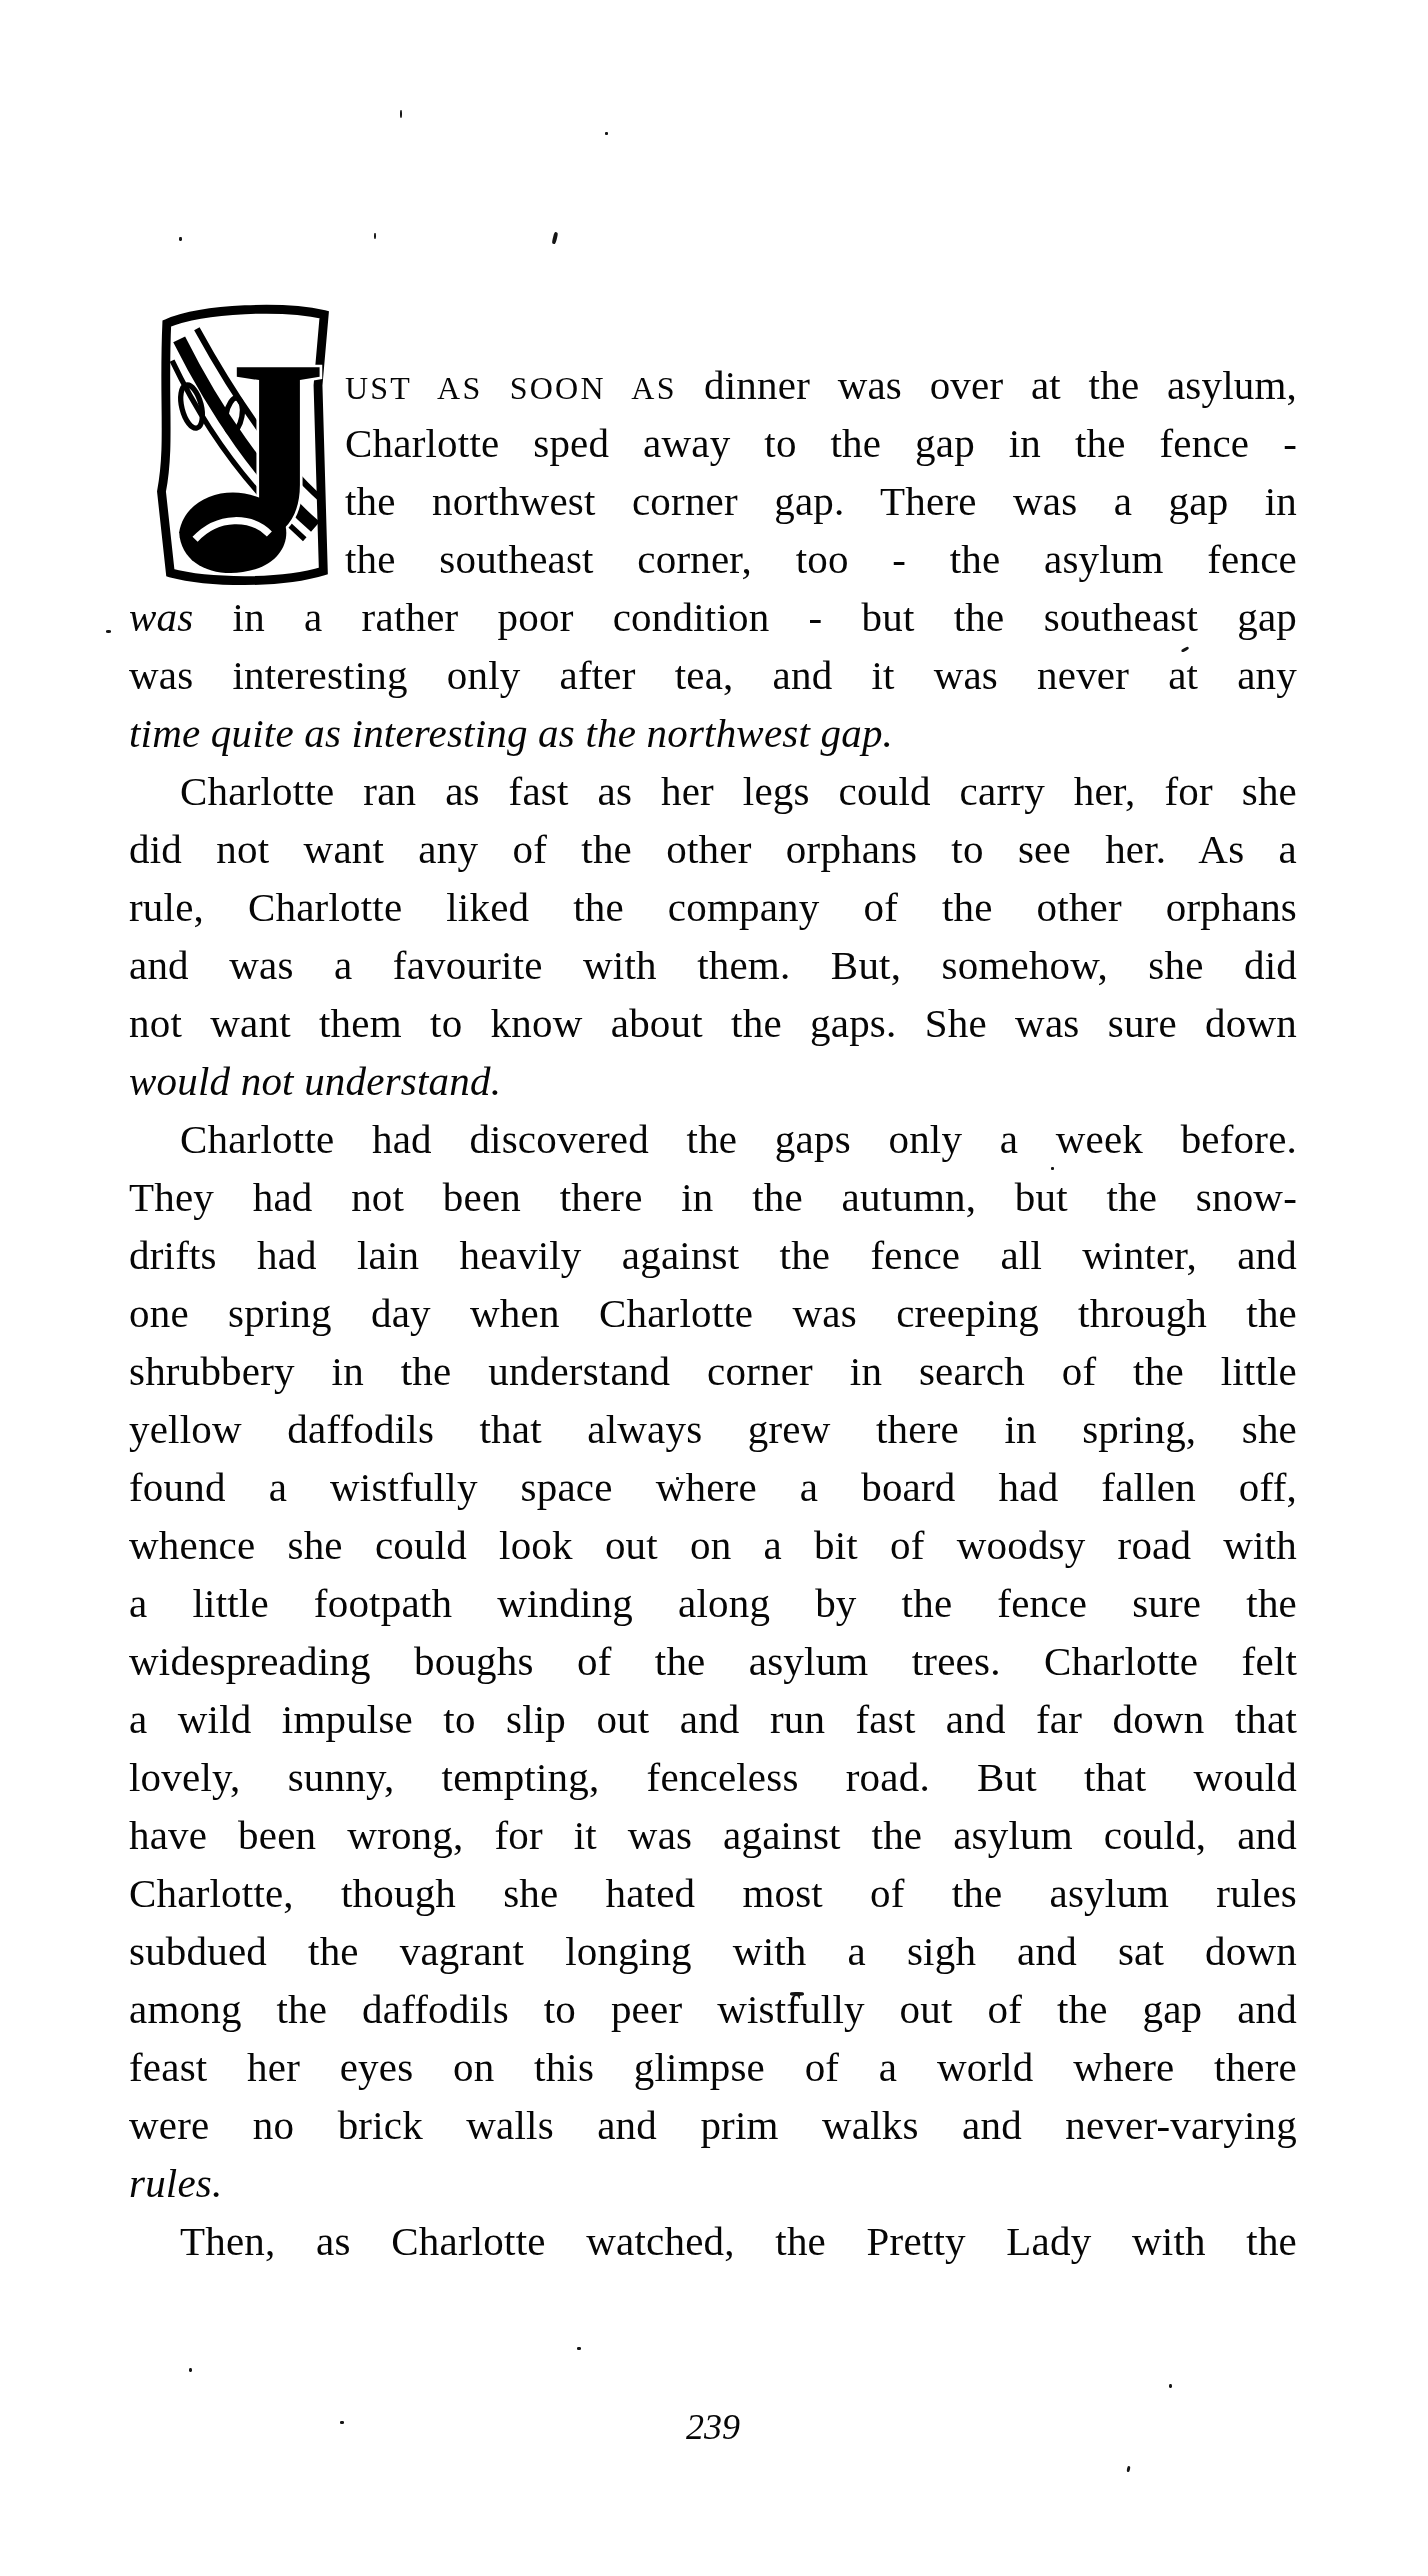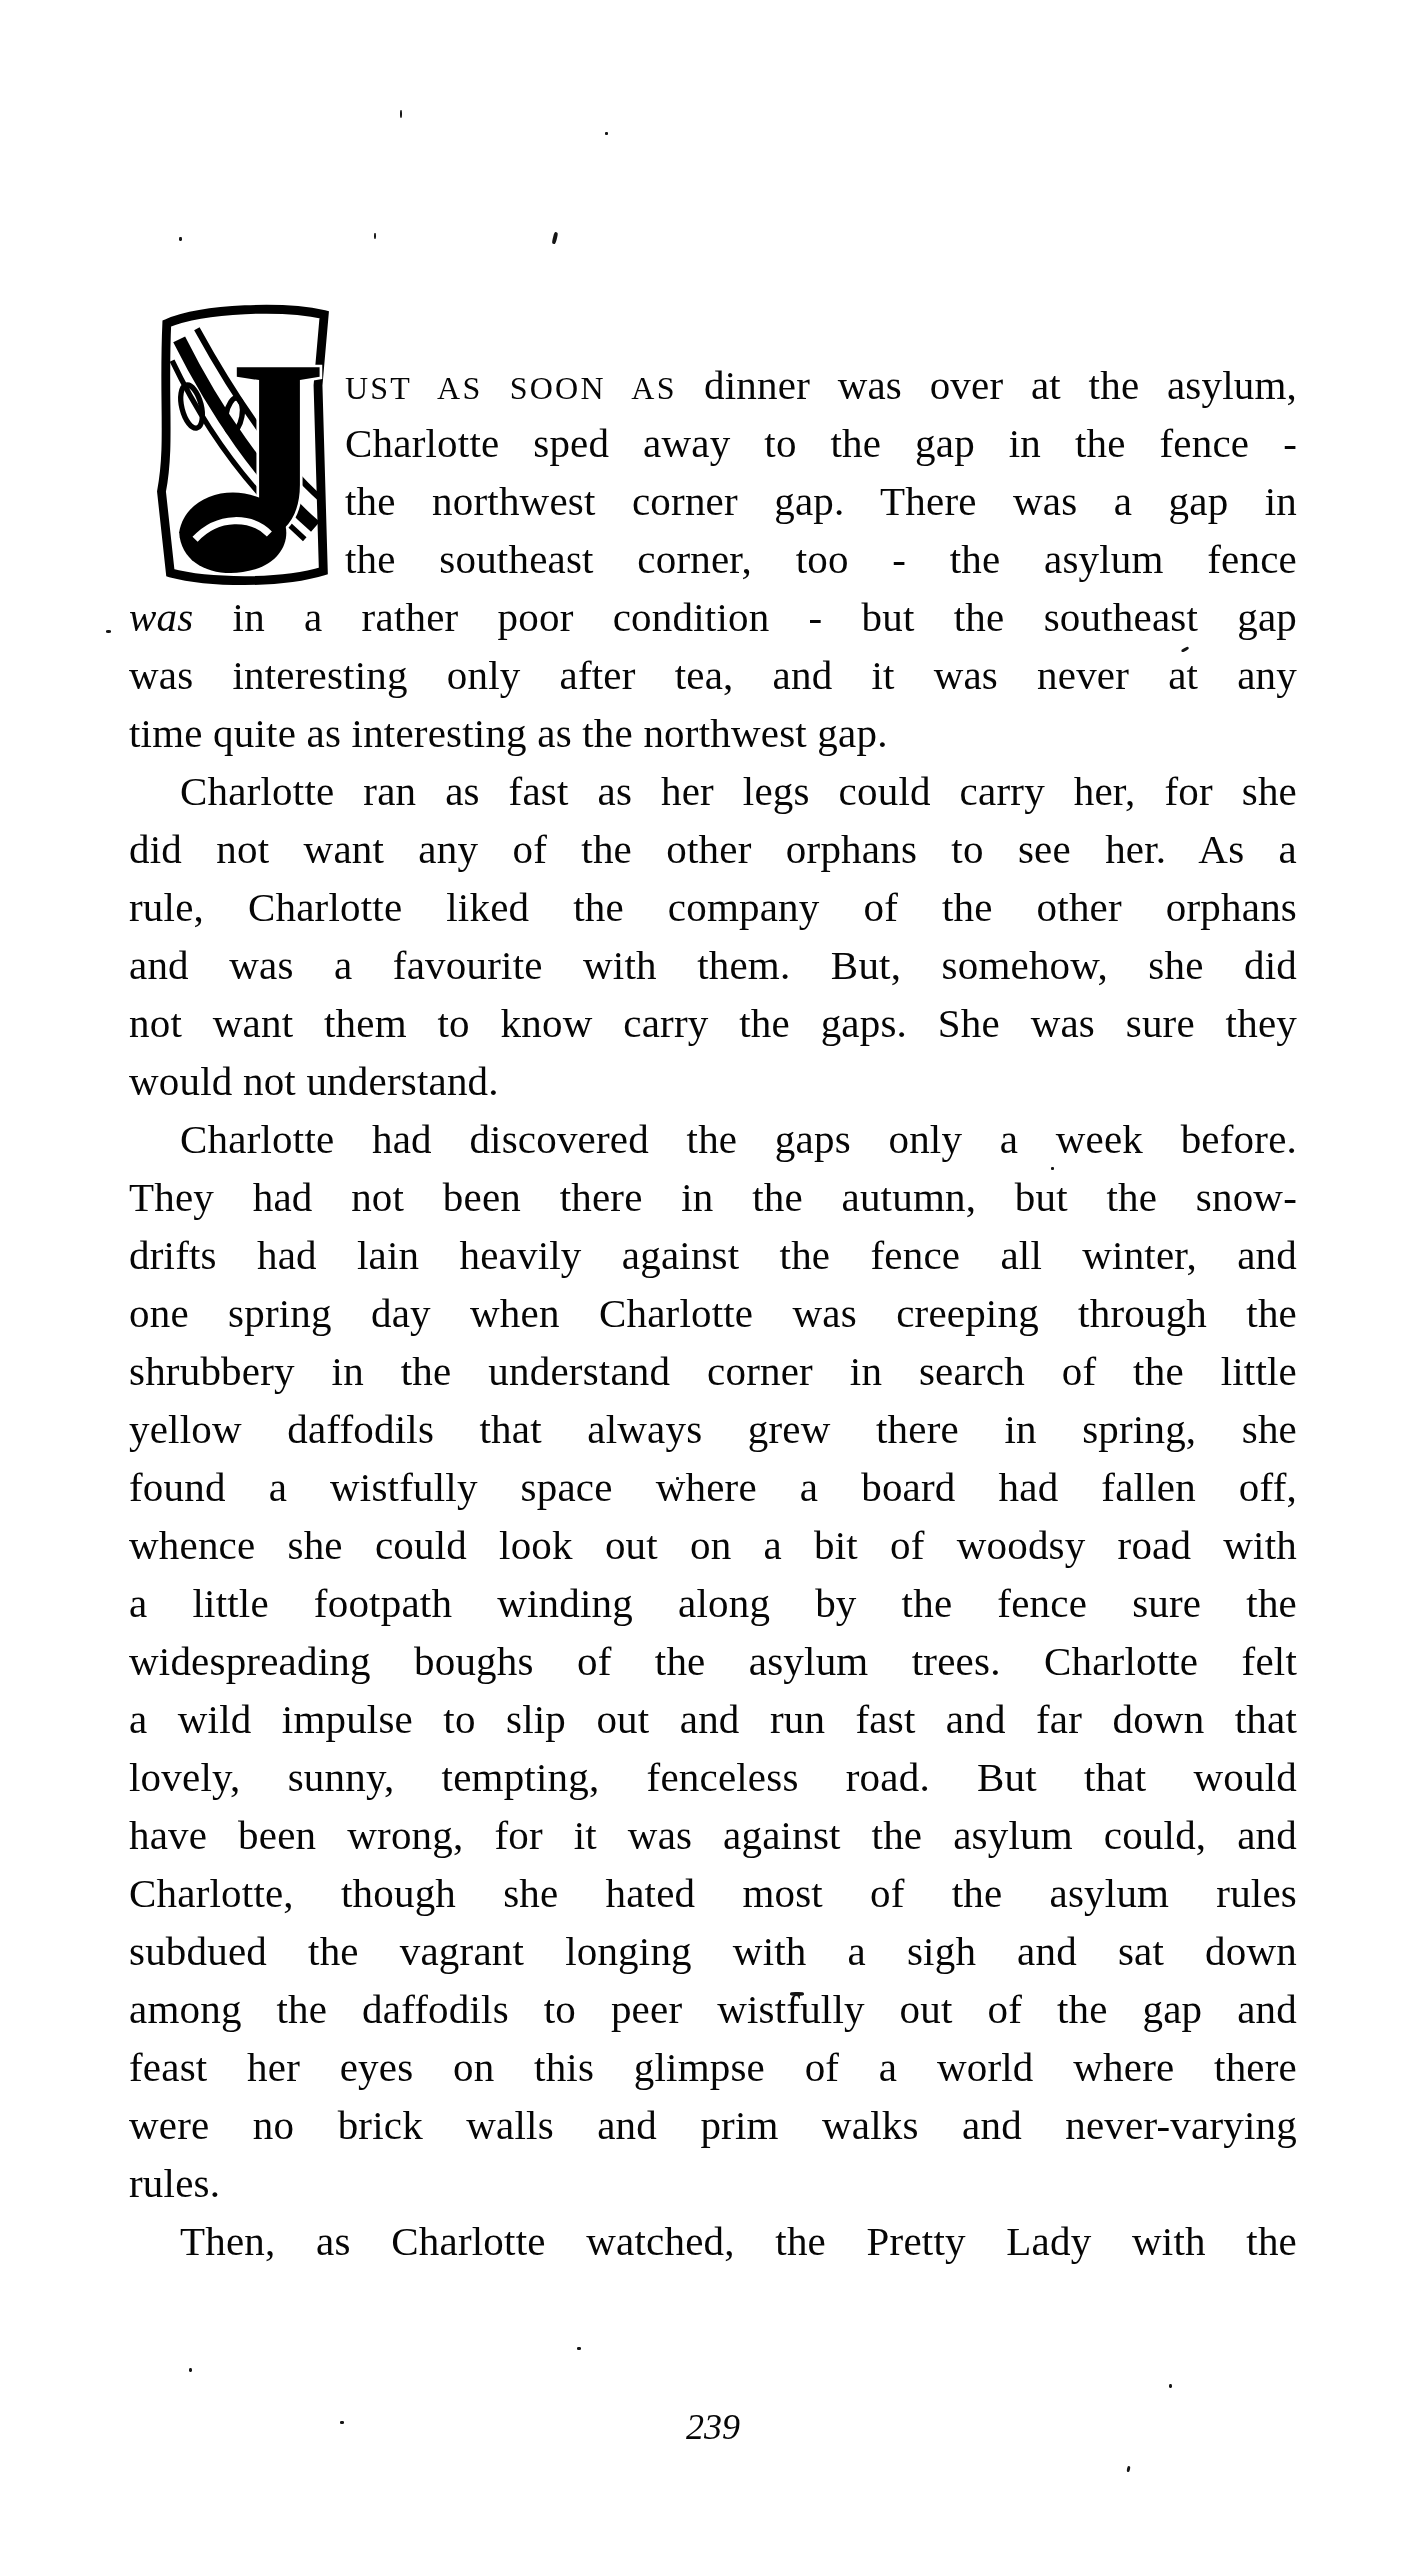--- a/index.html
+++ b/index.html
@@ -23,21 +23,21 @@
     line-height: 57px;
     font-size: 41px;
     letter-spacing: 0.2px;
     white-space: normal;
     text-align: justify;
     text-align-last: justify;
     overflow: visible;
   }
   .line.cap { padding-left: 216px; }
   .line.indent { text-indent: 51px; }
-  .line.last { text-align-last: left; }
+  .line.last { text-align-last: left; font-style: italic; }
   .sc { font-size: 32px; letter-spacing: 2.2px; }
   .i  { font-style: italic; }
   .dropcap {
     position: absolute;
     top: -53px;
     left: 26.5px;
     width: 179px;
     height: 283px;
   }
   .pagenum {
@@ -79,21 +79,21 @@
       <div class="line cap"><span>Charlotte sped away to the gap in the fence -</span></div>
       <div class="line cap"><span>the northwest corner gap. There was a gap in</span></div>
       <div class="line cap"><span>the southeast corner, too - the asylum fence</span></div>
       <div class="line"><span class="i">was</span><span> in a rather poor condition - but the southeast gap</span></div>
       <div class="line"><span>was interesting only after tea, and it was never at any</span></div>
       <div class="line last"><span>time quite as interesting as the northwest gap.</span></div>
       <div class="line indent"><span>Charlotte ran as fast as her legs could carry her, for she</span></div>
       <div class="line"><span>did not want any of the other orphans to see her. As a</span></div>
       <div class="line"><span>rule, Charlotte liked the company of the other orphans</span></div>
       <div class="line"><span>and was a favourite with them. But, somehow, she did</span></div>
-      <div class="line"><span>not want them to know carry the gaps. She was sure they</span></div>
+      <div class="line"><span>not want them to know about the gaps. She was sure down</span></div>
       <div class="line last"><span>would not understand.</span></div>
       <div class="line indent"><span>Charlotte had discovered the gaps only a week before.</span></div>
       <div class="line"><span>They had not been there in the autumn, but the snow-</span></div>
       <div class="line"><span>drifts had lain heavily against the fence all winter, and</span></div>
       <div class="line"><span>one spring day when Charlotte was creeping through the</span></div>
       <div class="line"><span>shrubbery in the understand corner in search of the little</span></div>
       <div class="line"><span>yellow daffodils that always grew there in spring, she</span></div>
       <div class="line"><span>found a wistfully space where a board had fallen off,</span></div>
       <div class="line"><span>whence she could look out on a bit of woodsy road with</span></div>
       <div class="line"><span>a little footpath winding along by the fence sure the</span></div>

